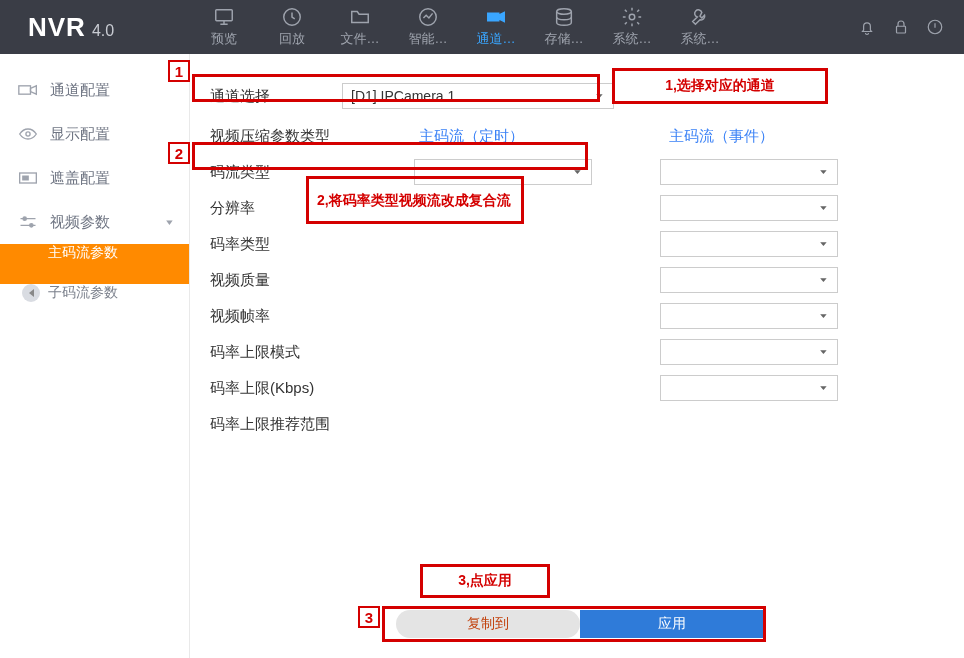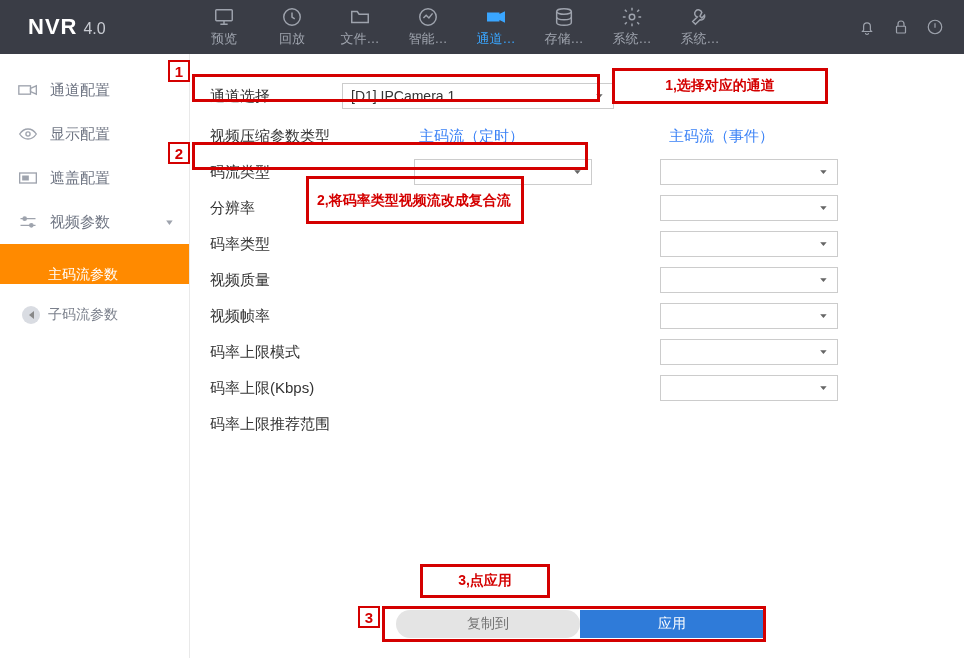--- a/index.html
+++ b/index.html
@@ -20,21 +20,21 @@
     align-items: center;
     color: #aeb2bb;
     position: relative;
   }
   .logo {
     display: flex;
     align-items: baseline;
     padding-left: 28px;
     width: 190px;
   }
-  .logo-main { color: #fff; font-size: 22px; font-weight: 700; letter-spacing: 1px; }
+  .logo-main { color: #fff; font-size: 26px; font-weight: 700; letter-spacing: 1px; }
   .logo-ver  { color: #c8cbd2; font-size: 16px; margin-left: 6px; }
   .nav { display: flex; height: 100%; }
   .nav-item {
     display: flex;
     flex-direction: column;
     align-items: center;
     justify-content: center;
     width: 68px;
     height: 100%;
     font-size: 13px;
@@ -73,21 +73,21 @@
     padding-left: 18px;
     color: #6f7583;
     font-size: 15px;
     cursor: pointer;
     gap: 12px;
   }
   .side-item .sicon { width:20px; height:14px; }
   .side-item .sicon svg { width:100%; height:100%; stroke:#9ea3ad; fill:none; stroke-width:1.6; }
   .side-item .chev { margin-left:auto; margin-right:14px; color:#9ea3ad; font-size:11px; transform: scaleY(0.7);}
   .side-sub {
-    display:flex; align-items:flex-end; height:40px;
+    display:flex; align-items:flex-start; height:40px;
     padding-left: 48px; font-size:14px; color:#7b808c; cursor:pointer;
   }
   .side-sub.active { background:#ff8a00; color:#fff; }
   .side-sub .back-icon {
     width:18px; height:18px; border-radius:50%; background:#d9dce2;
     position:relative; margin-left:-26px; margin-right:8px;
   }
   .side-sub .back-icon::before{
     content:''; position:absolute; left:7px; top:5px;
     border-right:5px solid #888; border-top:4px solid transparent; border-bottom:4px solid transparent;
@@ -110,21 +110,21 @@
   .dd .caret { margin-left:auto; color:#666; font-size:11px; transform:scaleY(0.6); }
   .dd.wide { width: 260px; }
 
   .btn-bar {
     position:absolute; left: 206px; top: 556px; display:flex;
   }
   .btn {
     width: 184px; height: 28px; display:flex; align-items:center; justify-content:center;
     font-size:14px; cursor:pointer;
   }
-  .btn-copy { background:#e4e4e4; color:#737373;border-radius:14px; }
+  .btn-copy { background:#e4e4e4; color:#c2410c;border-radius:14px; }
   .btn-apply { background:#2f7bd9; color:#ffffff; }
 
   
   .anno { position:absolute; border:3px solid #d40000; background:transparent; pointer-events:none; }
   .anno-label {
     position:absolute; background:#fff; border:2px solid #d40000;
     width:22px; height:22px; color:#d40000; font-weight:700; font-size:15px;
     display:flex; align-items:center; justify-content:center; pointer-events:none;
   }
   .anno-text { color:#d40000; font-weight:700; font-size:14px; pointer-events:none; }

